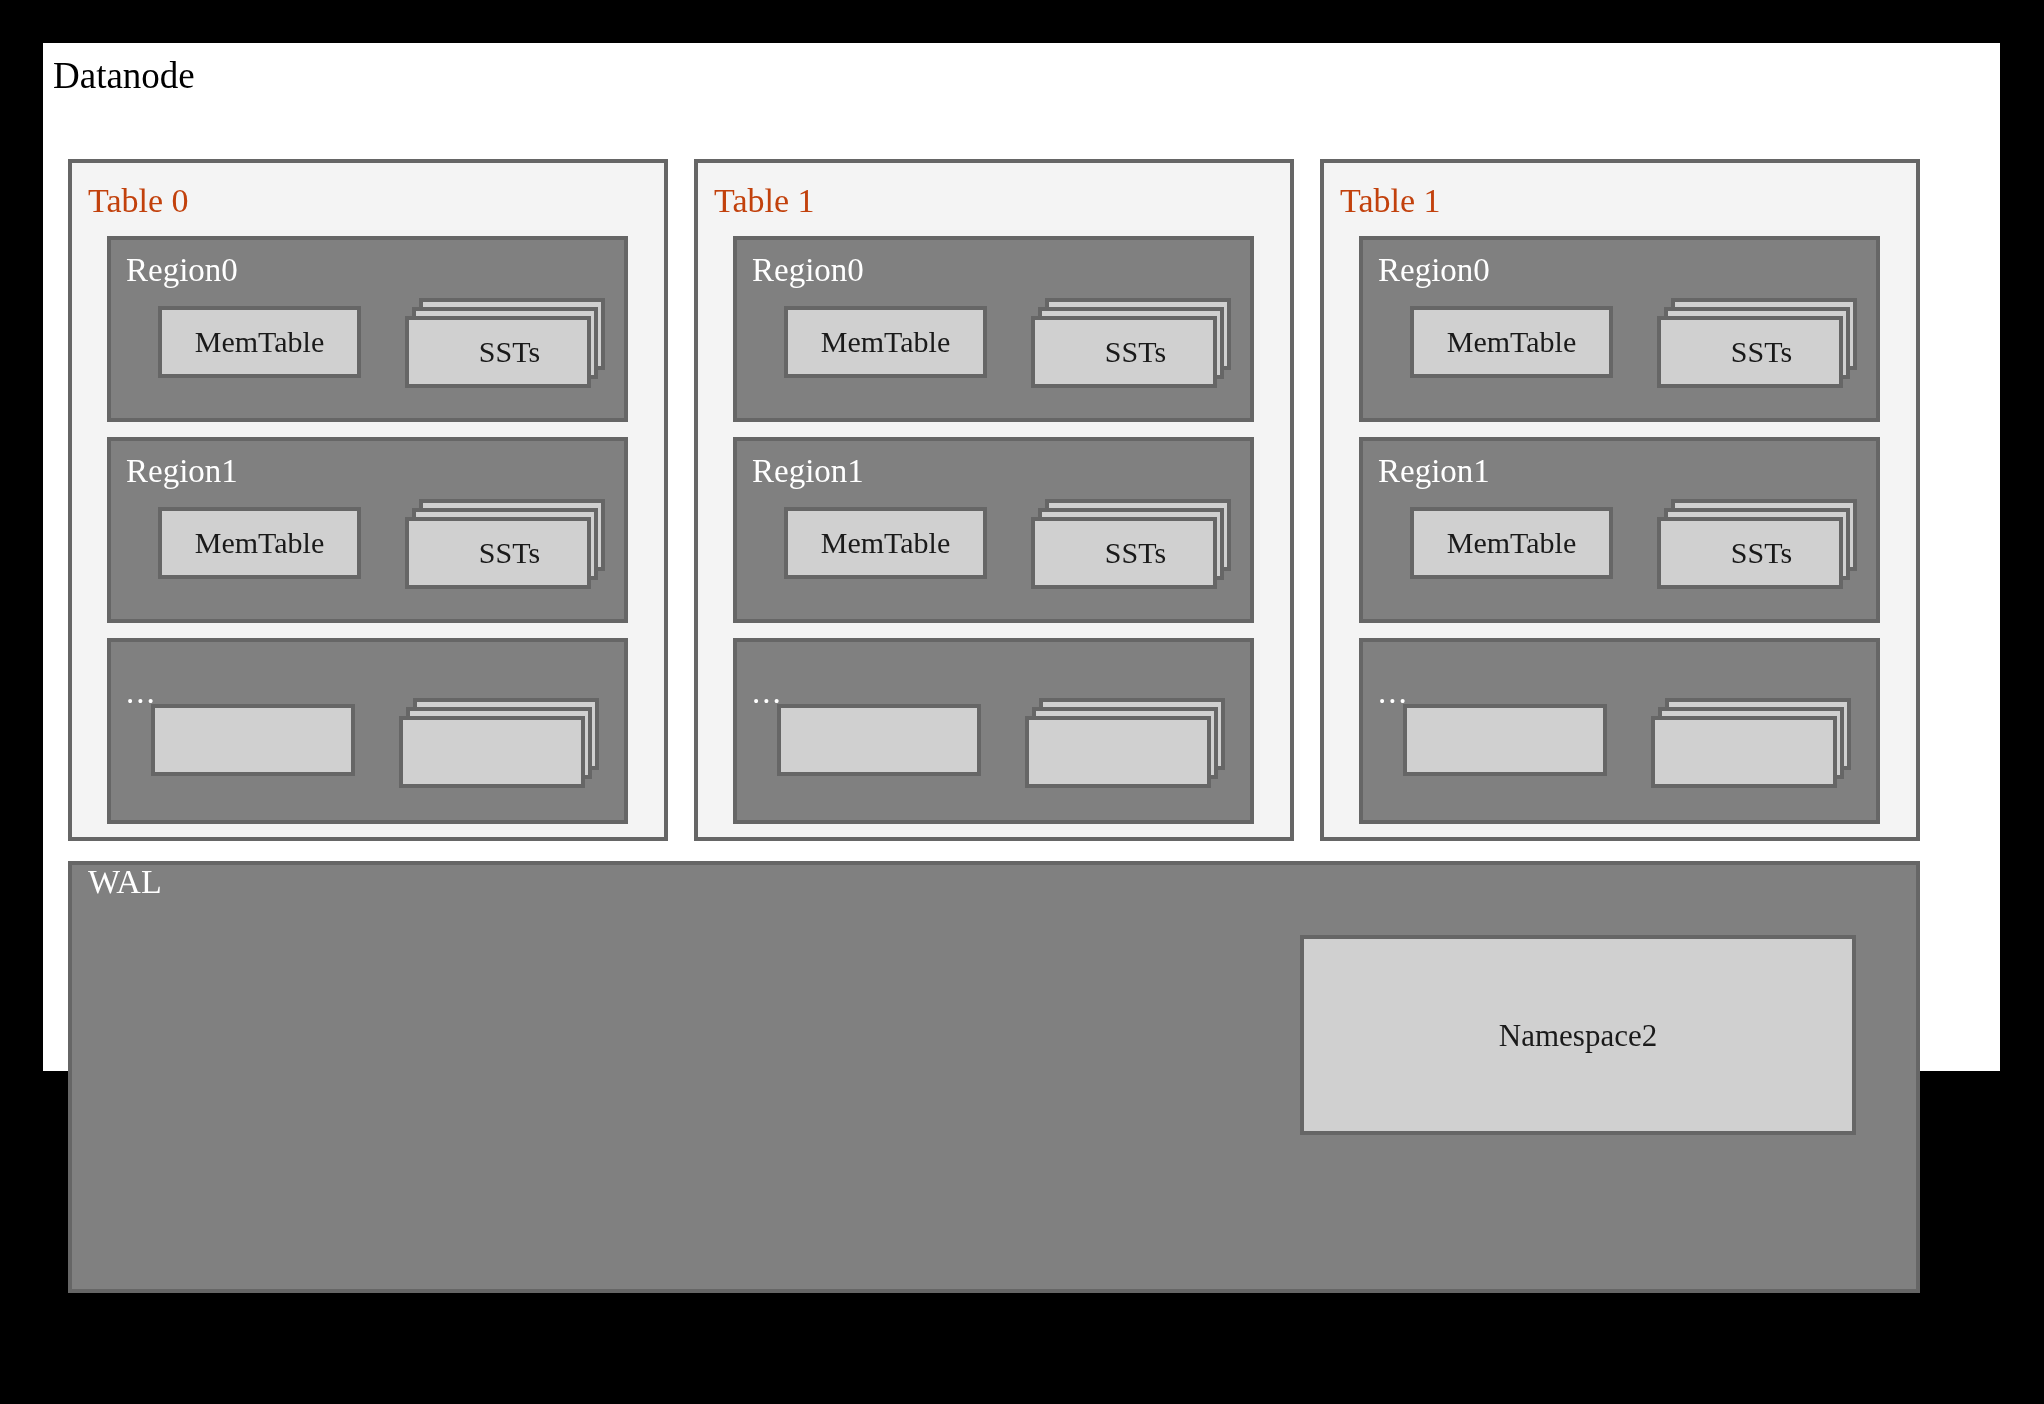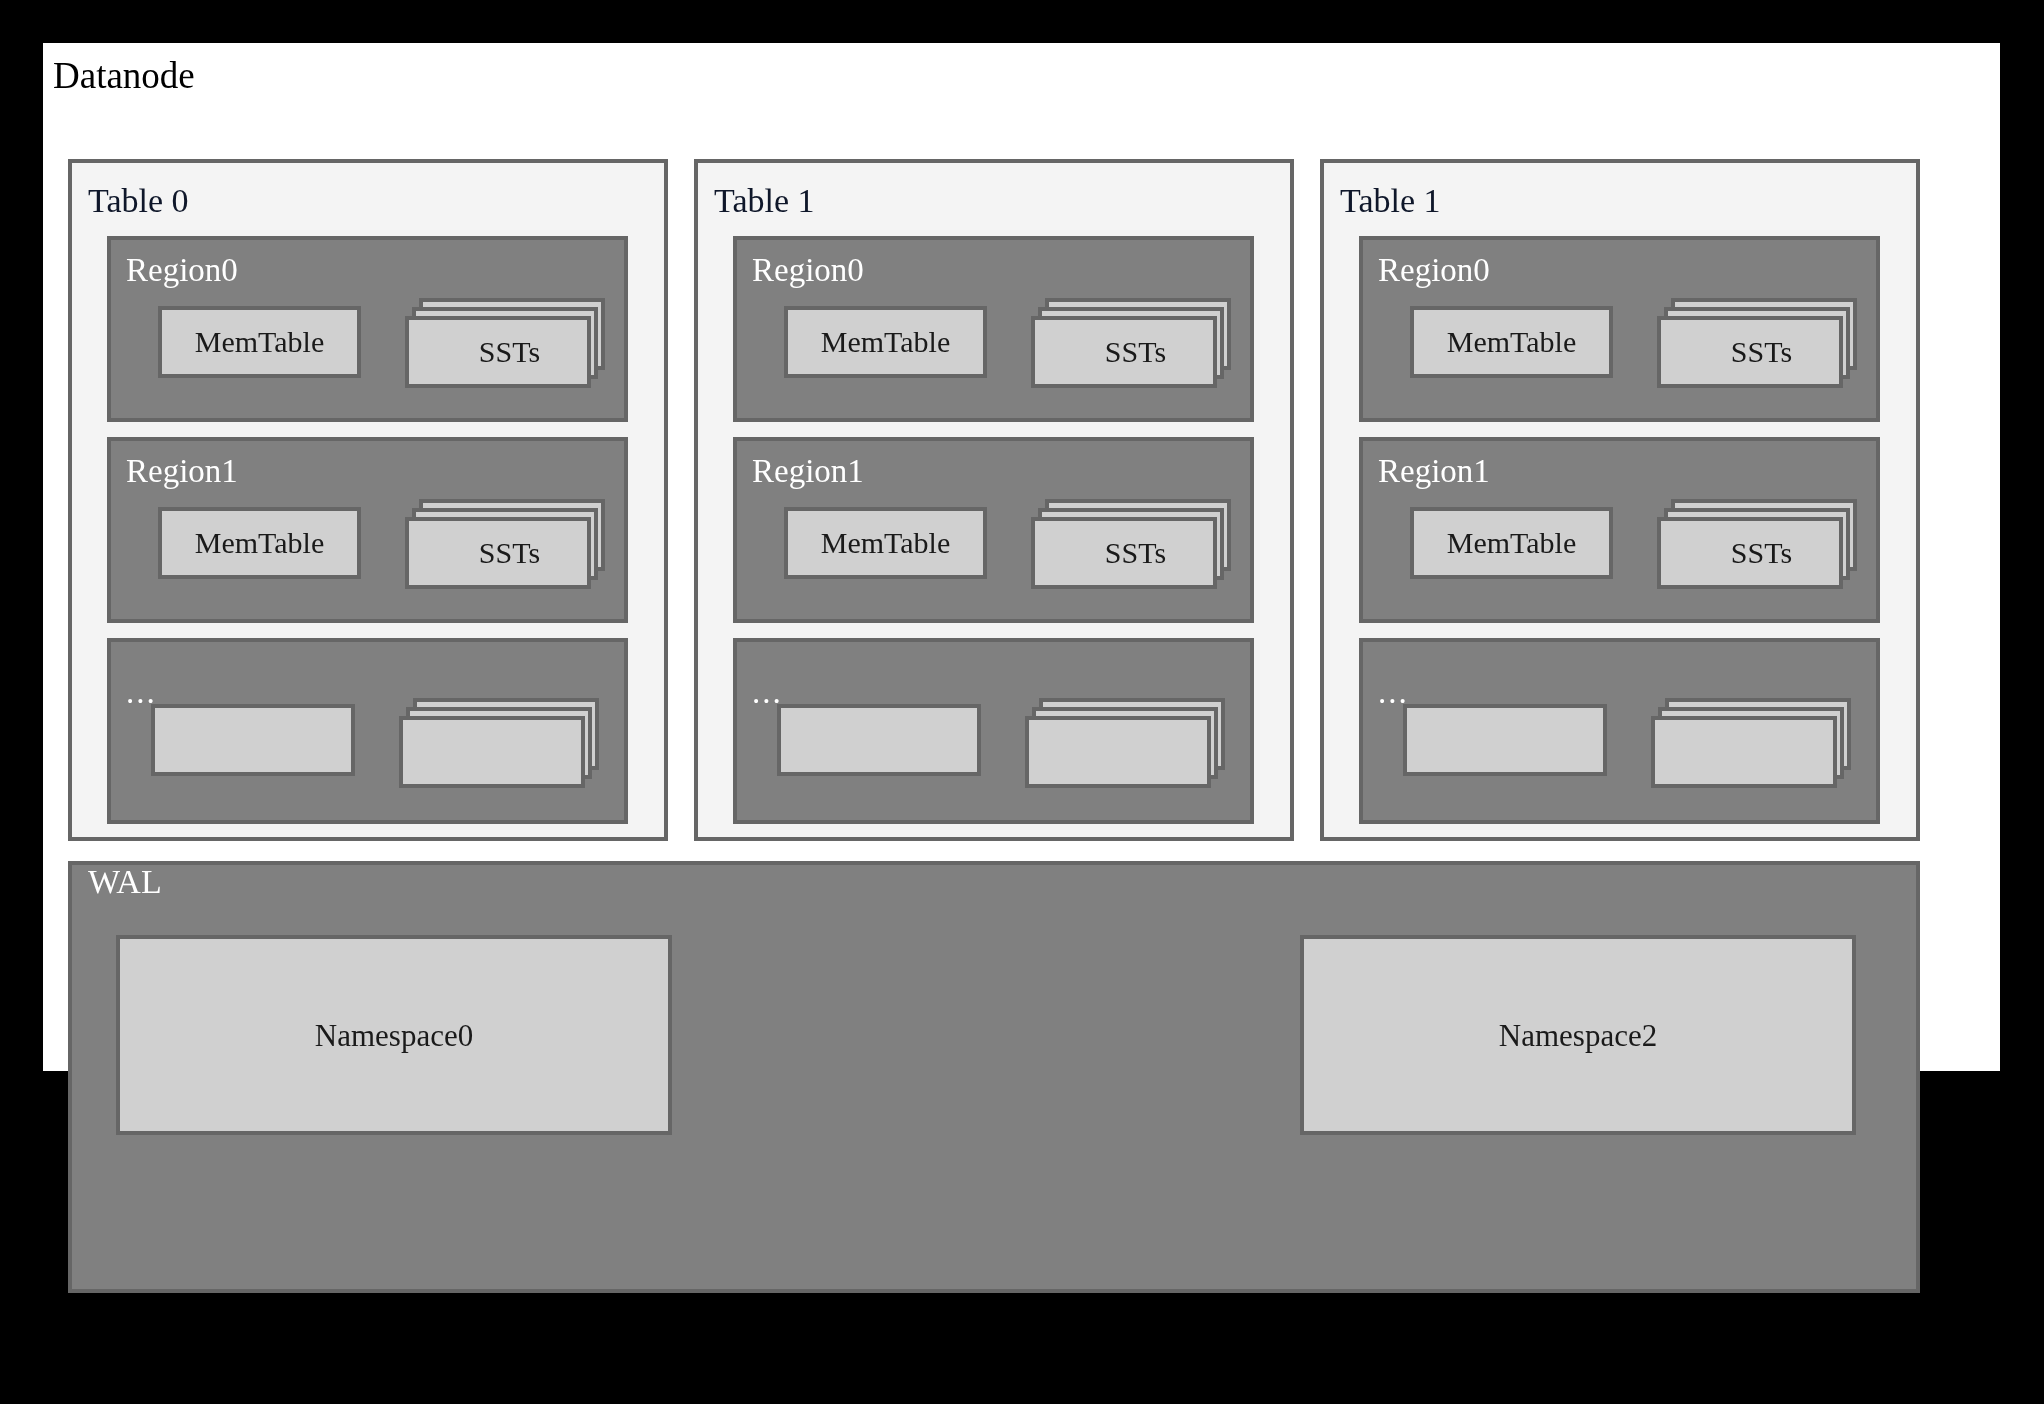--- a/index.html
+++ b/index.html
@@ -47,21 +47,21 @@
   }
   #table-panel-0 { left: 25px; }
   #table-panel-1 { left: 651px; }
   #table-panel-2 { left: 1277px; }
 
   .table-label {
     position: absolute;
     left: 16px;
     top: 21px;
     font-size: 34px;
-    color: #0f172a;
+    color: #c2410c;
     line-height: 1;
     white-space: nowrap;
   }
 
   
   .region-panel {
     position: absolute;
     left: 35px;
     width: 521px;
     height: 186px;
@@ -336,21 +336,18 @@
         <div class="sheet s2"></div>
         <div class="sheet s3">
           <span class="lbl"></span>
         </div>
       </div>
     </div>
   </div>
 
   <div id="wal-panel">
     <div id="wal-label">WAL</div>
-    <div id="namespace-box-0" class="namespace-box">
-      <span class="lbl">Namespace0</span>
-    </div>
     <div id="namespace-box-2" class="namespace-box">
       <span class="lbl">Namespace2</span>
     </div>
   </div>
 
 </div>
 
 </body></html>

